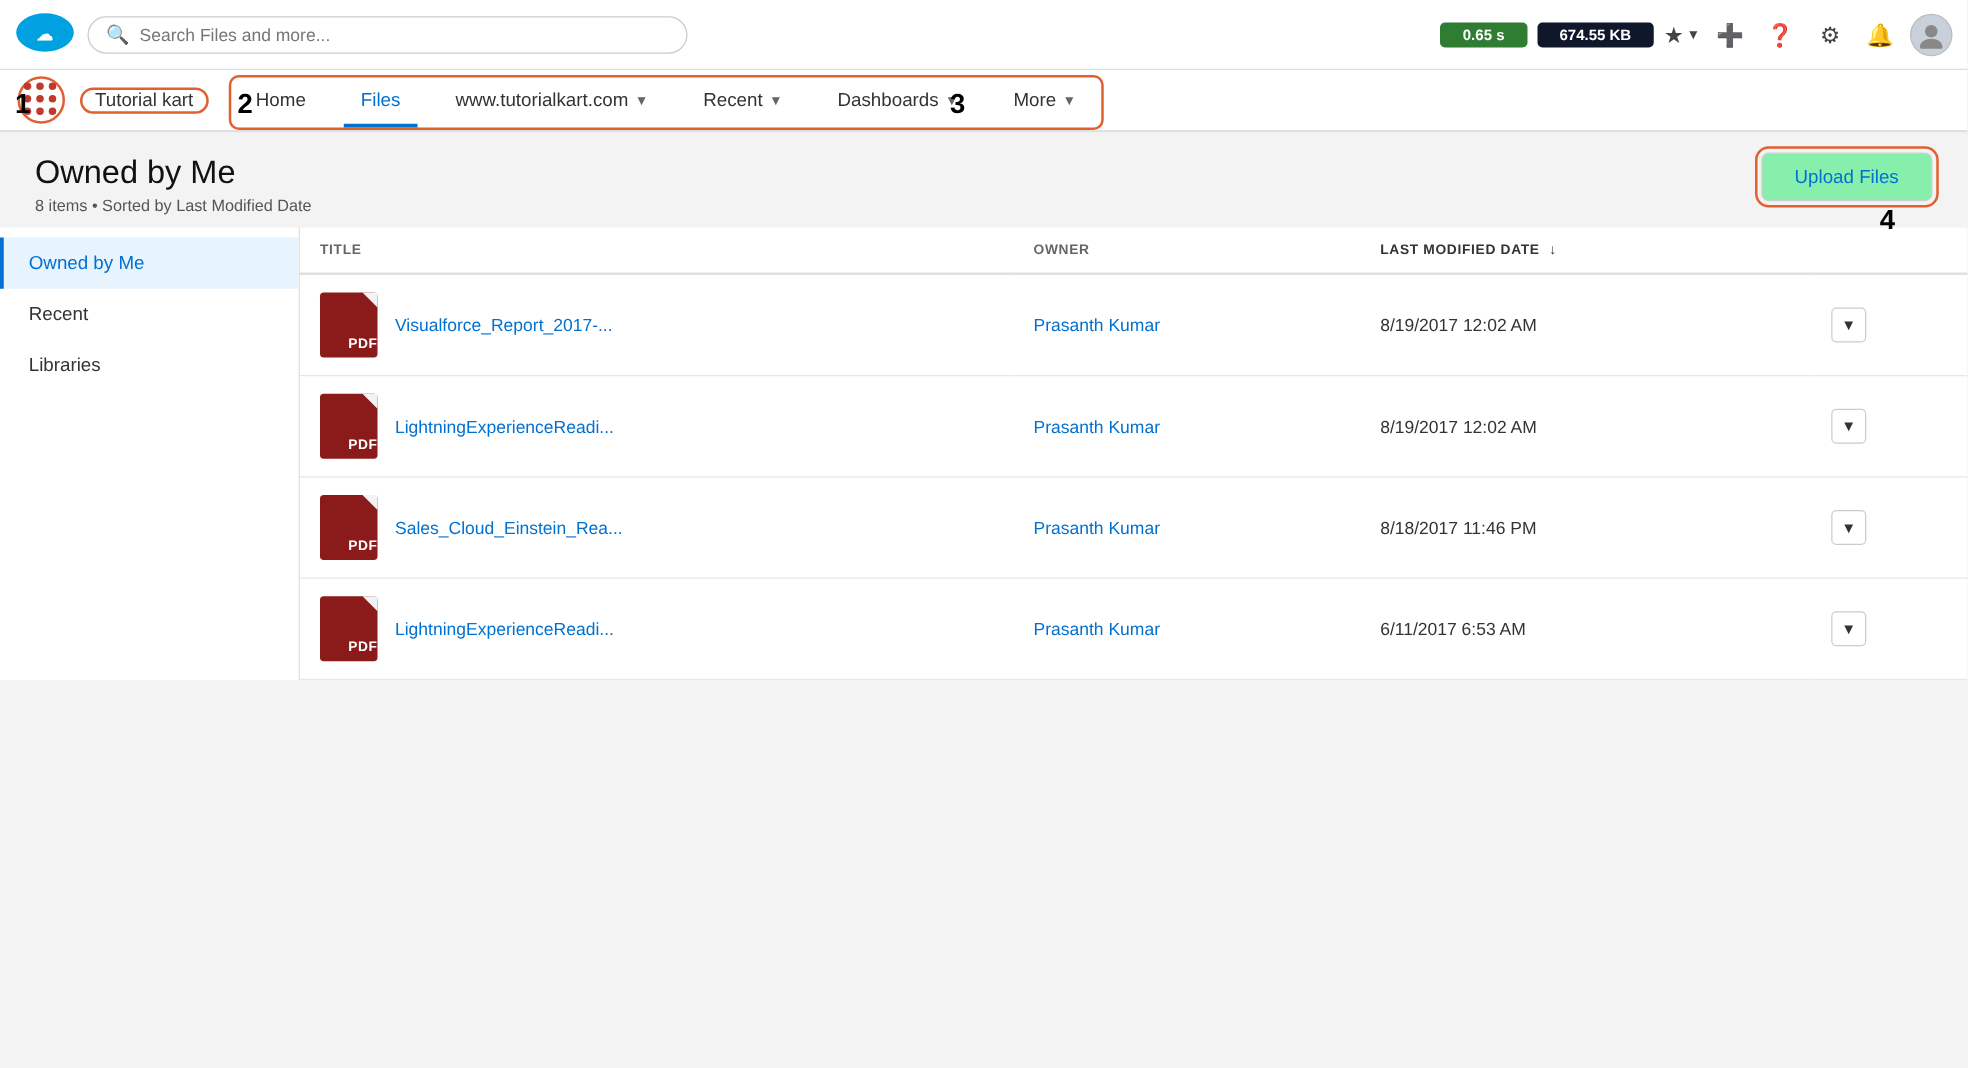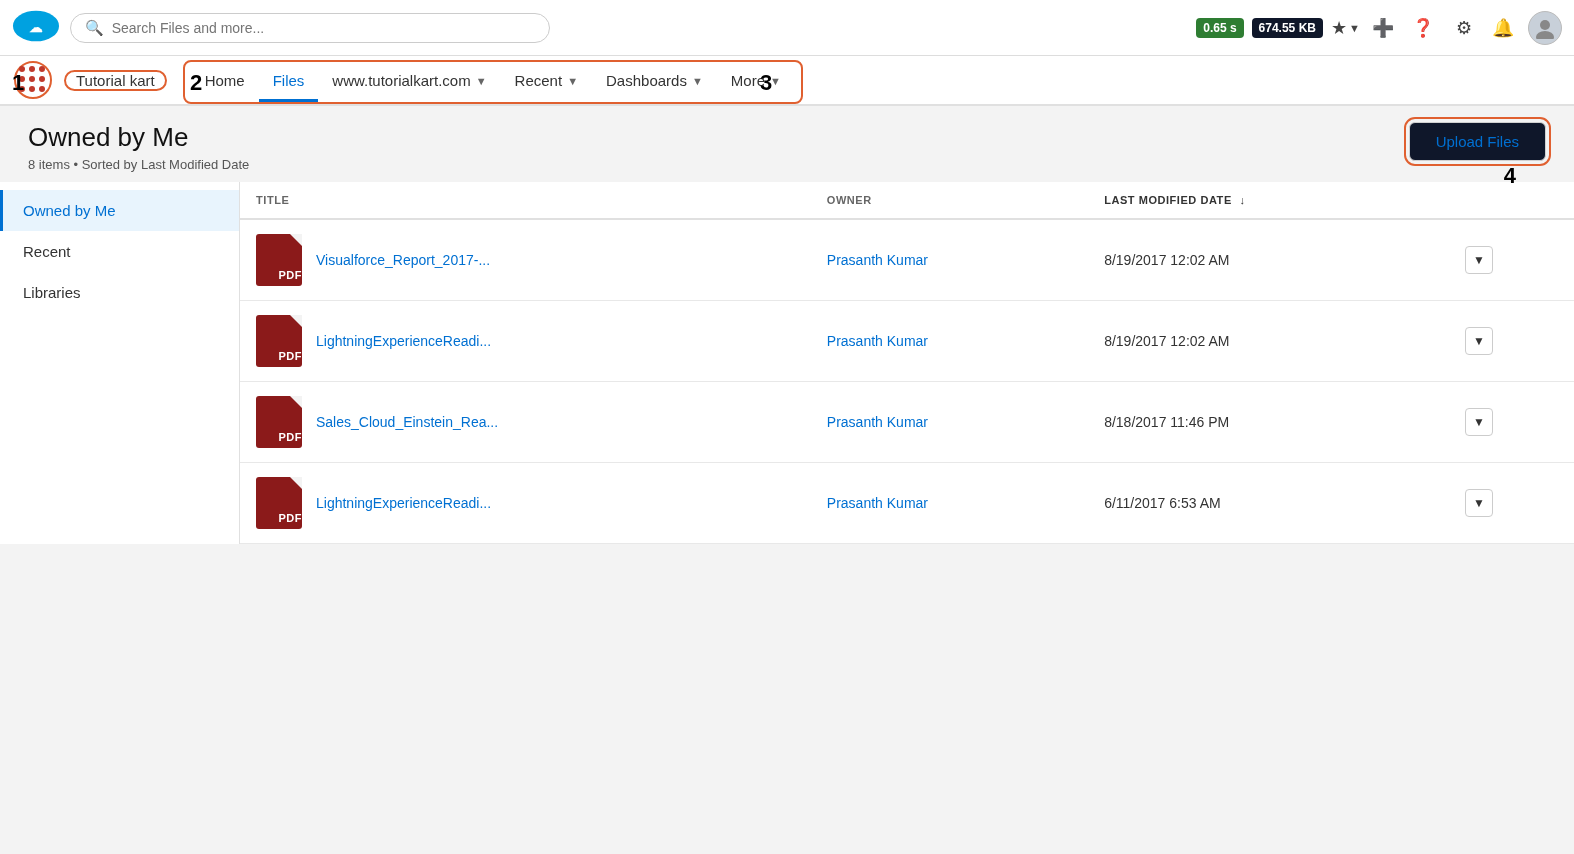--- a/index.html
+++ b/index.html
@@ -46,21 +46,21 @@
     .top-bar-right {
       display: flex;
       align-items: center;
       gap: 8px;
       margin-left: auto;
     }
     .perf-badge {
       background: #2e7d32;
       color: #fff;
       border-radius: 4px;
-      padding: 3px 7px;
+      padding: 3px 18px;
       font-size: 12px;
       font-weight: bold;
     }
     .perf-badge.size {
       background: #0f172a;
     }
     .top-icon-btn {
       width: 32px;
       height: 32px;
       display: flex;
@@ -104,21 +104,21 @@
       height: 50px;
       position: relative;
     }
     .nav-bar-inner {
       display: flex;
       align-items: stretch;
       border: 2px solid #e06030;
       border-radius: 8px;
       overflow: visible;
       padding: 0 10px;
-      gap: 0;
+      gap: 16px;
     }
     .app-launcher-btn {
       display: flex;
       align-items: center;
       justify-content: center;
       width: 38px;
       height: 38px;
       border-radius: 50%;
       border: 2px solid #e06030;
       cursor: pointer;
@@ -183,21 +183,21 @@
       font-size: 26px;
       font-weight: 400;
       color: #111;
       margin-bottom: 4px;
     }
     .page-subtitle {
       font-size: 13px;
       color: #555;
     }
     .upload-btn {
-      background: #0f172a;
+      background: #86efac;
       color: #0070d2;
       border: 1.5px solid #d0d0d0;
       border-radius: 6px;
       padding: 10px 26px;
       font-size: 15px;
       cursor: pointer;
       font-weight: 400;
       outline: 2px solid #e06030;
       outline-offset: 3px;
       position: relative;

